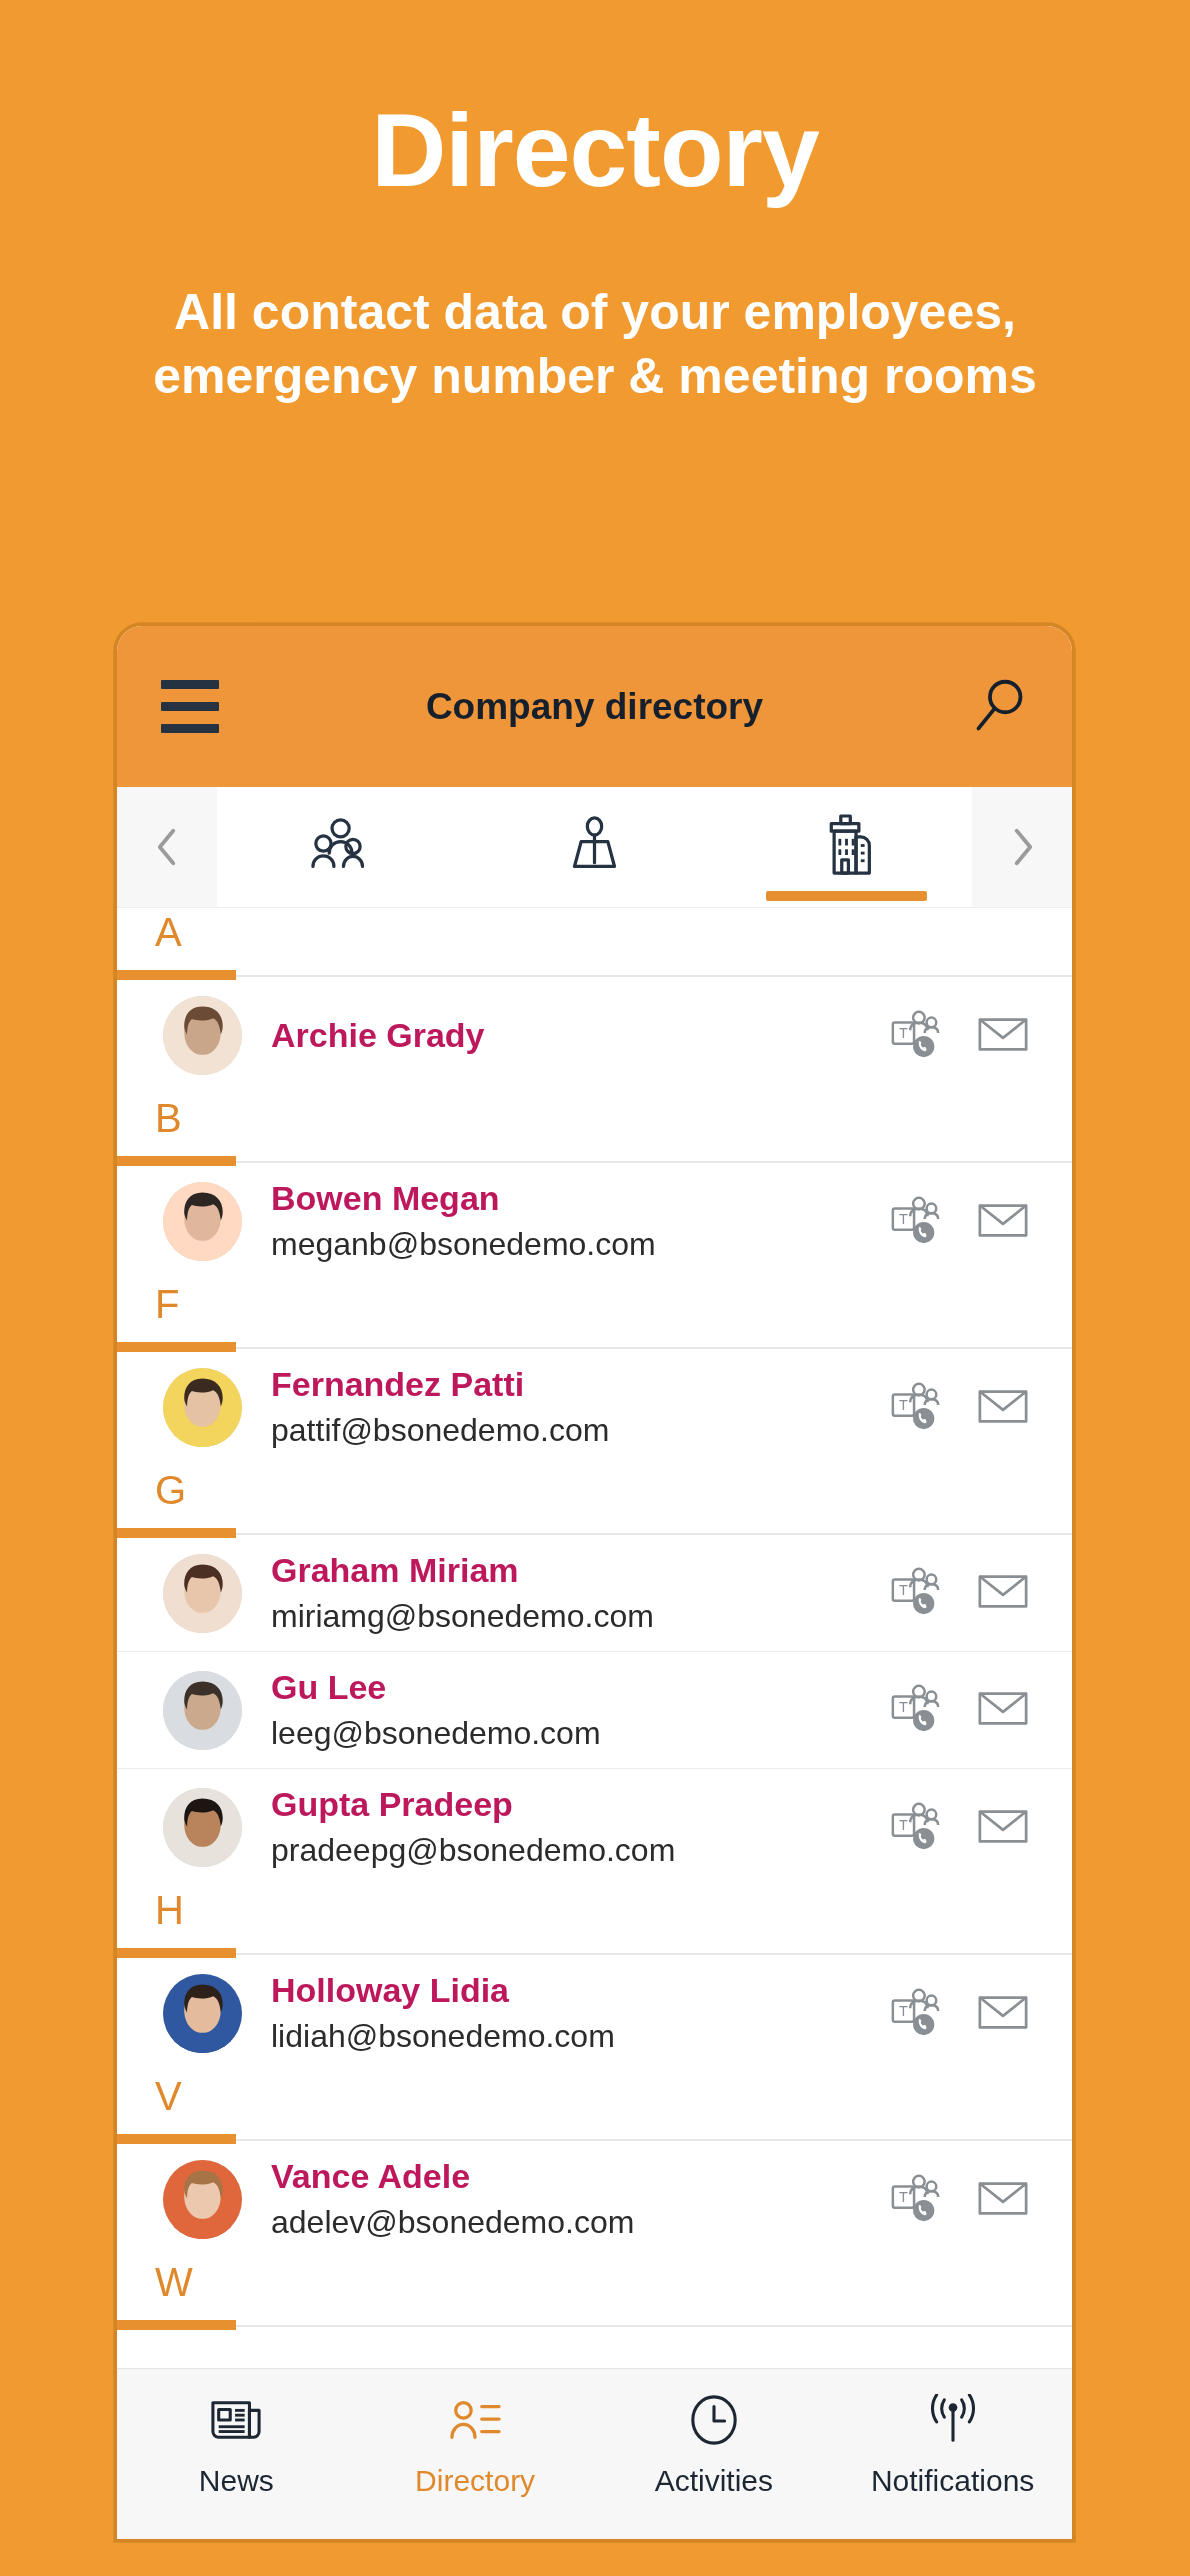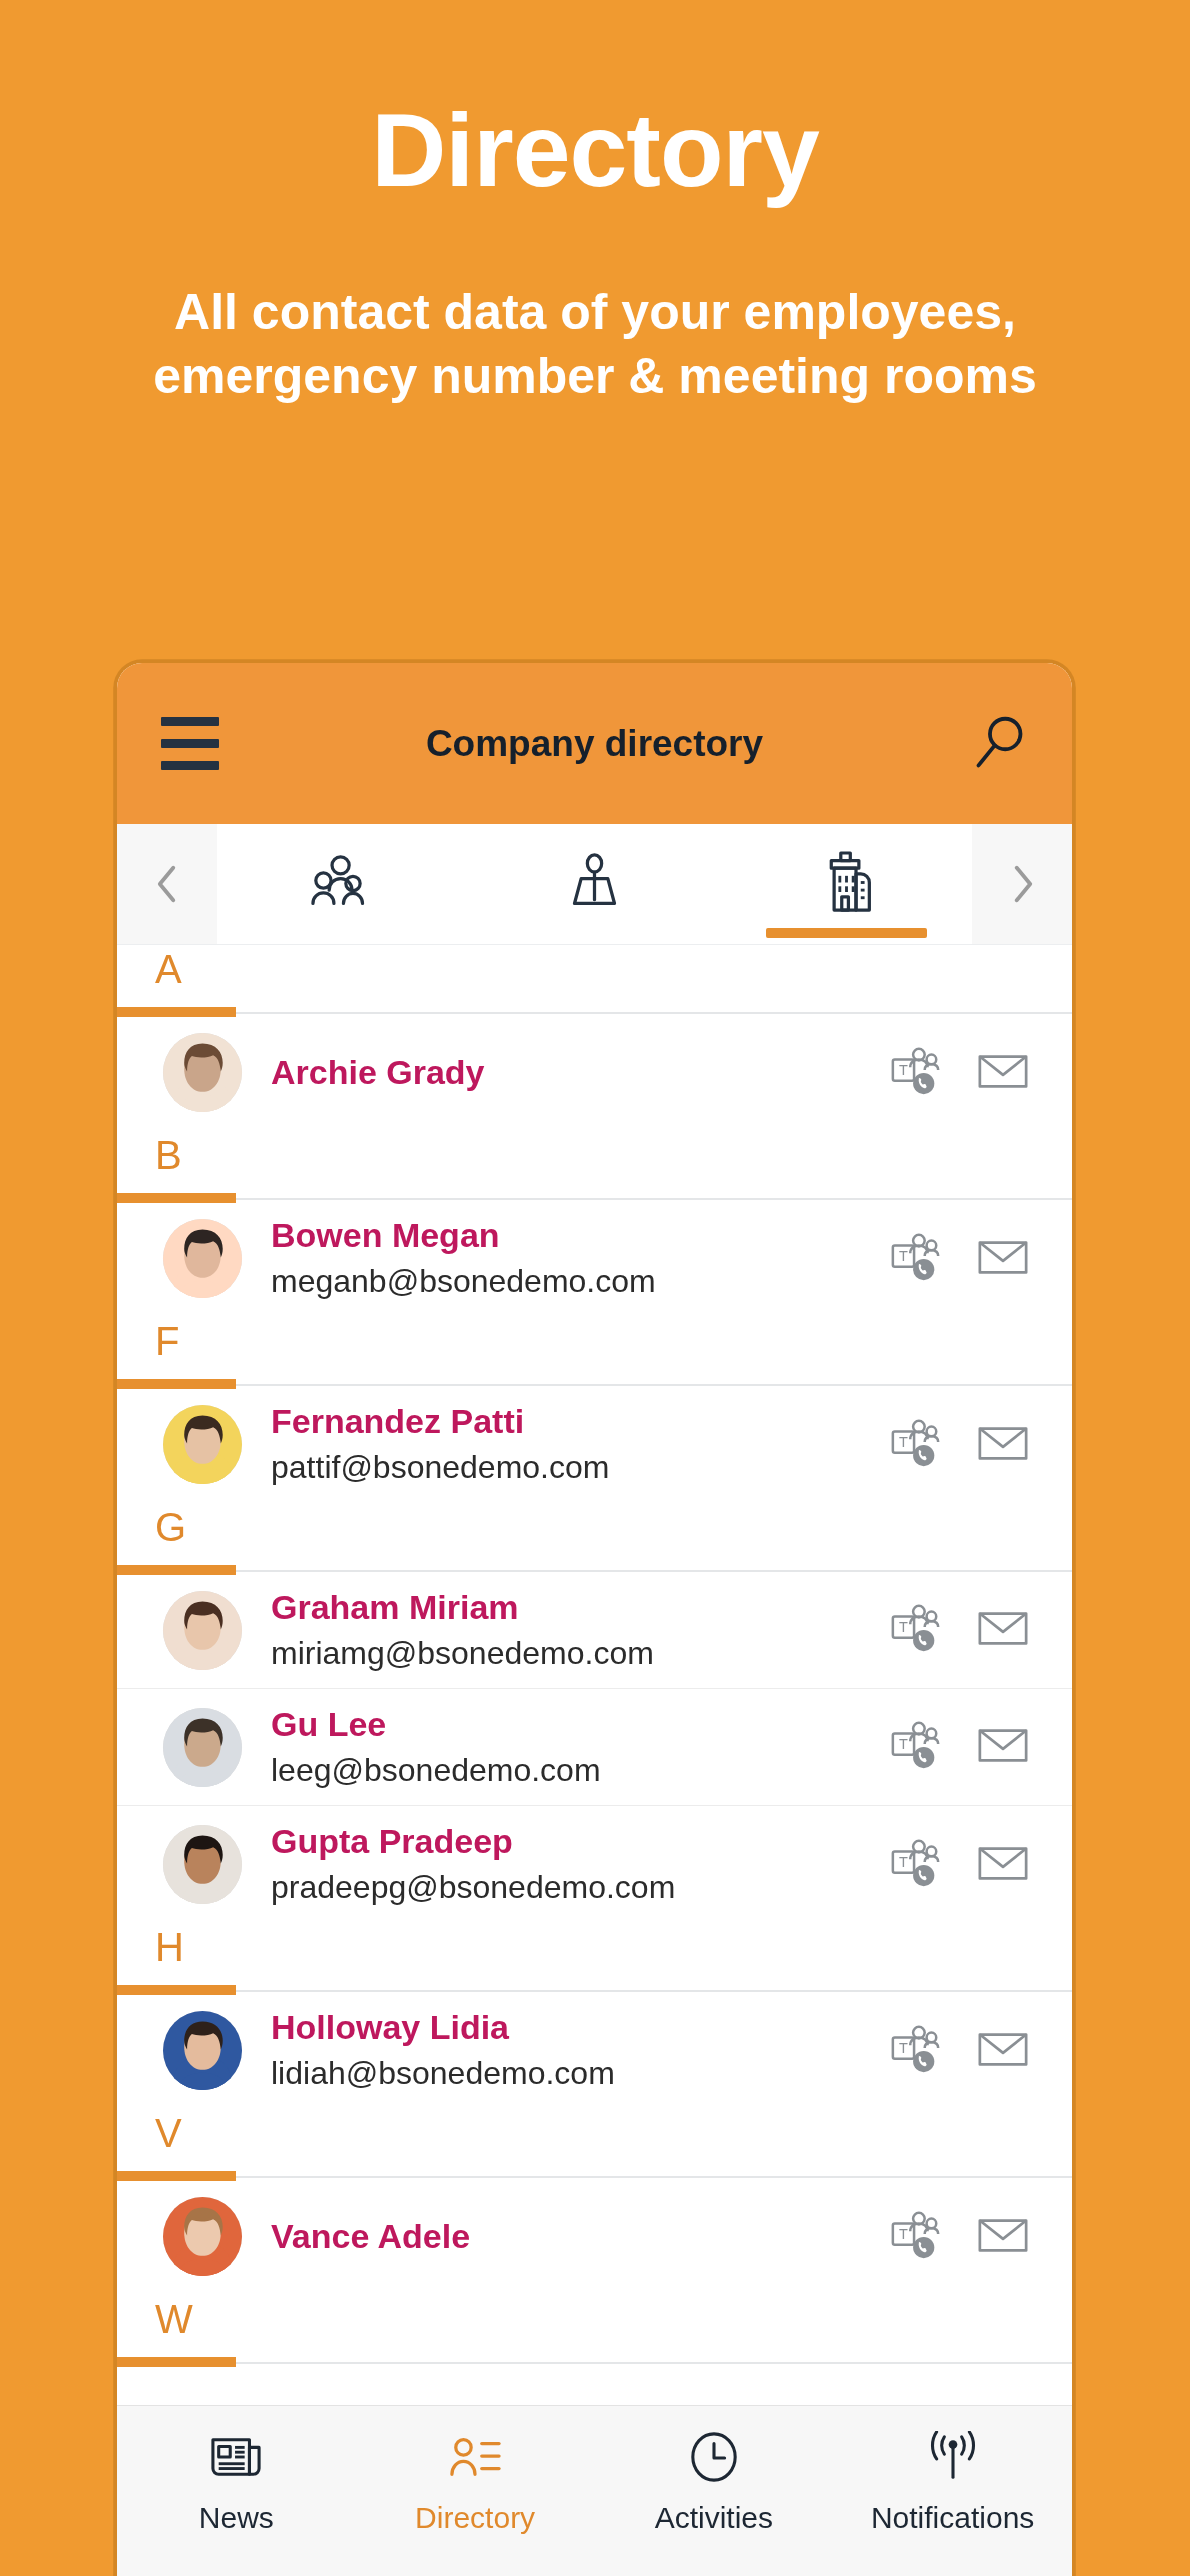--- a/index.html
+++ b/index.html
@@ -27,21 +27,21 @@
     font-weight: 700;
     line-height: 1.28;
     margin-top: 75px;
     padding: 0 48px;
   }
 
   
   .phone {
     position: absolute;
     left: 117px;
-    top: 663px;
+    top: 626px;
     width: 955px;
     height: 1913px;
     background: #ffffff;
     border-top-left-radius: 25px;
     border-top-right-radius: 25px;
     overflow: hidden;
     box-shadow: 0 0 0 3.8px rgba(150,90,10,0.30);
   }
 
   
@@ -470,20 +470,21 @@
           <svg class="face" viewBox="0 0 82 82" preserveAspectRatio="xMidYMid slice">
     <rect width="82" height="82" fill="#e0663c"></rect>
     <ellipse cx="41" cy="72" rx="30" ry="26" fill="#e0663c"></ellipse>
     <path d="M41 16c13 0 19 9 19 21 0 14-8 24-19 24s-19-10-19-24c0-12 6-21 19-21z" fill="#ecc9ae"></path>
     <path d="M41 11c14 0 21 9 21 20 0 4-1 7-2 9-1-9-3-15-8-17-5 3-17 3-22 1-3 2-5 8-5 16-2-3-3-6-3-9 0-11 6-20 19-20z" fill="#a77447"></path>
     <ellipse cx="41" cy="82" rx="26" ry="18" fill="#e0663c"></ellipse>
   </svg>
         </span>
         <span class="rowtext">
           <span class="rowname" style="display: block;">Vance Adele</span>
+          <span class="rowmail" style="display: block;">adelev@bsonedemo.com</span>
         </span>
         <span class="rowactions">
           <span><svg class="act" viewBox="0 0 56 56" fill="none" stroke="#8a8f94" stroke-width="2.6" stroke-linejoin="round">
   <rect x="4" y="16" width="22" height="22" rx="2"></rect>
   <text x="15" y="32" font-size="15" font-family="Liberation Sans, sans-serif" fill="#8a8f94" stroke="none" text-anchor="middle">T</text>
   <circle cx="31" cy="11" r="6"></circle>
               <path d="M22 24c0-5 4-8 9-8s9 3 9 8"></path>
   <circle cx="44" cy="16" r="5"></circle>
               <path d="M37 27c0-4 3-6 7-6s7 2 7 6"></path>
   <circle cx="36" cy="41" r="11" fill="#8a8f94" stroke="none"></circle>

